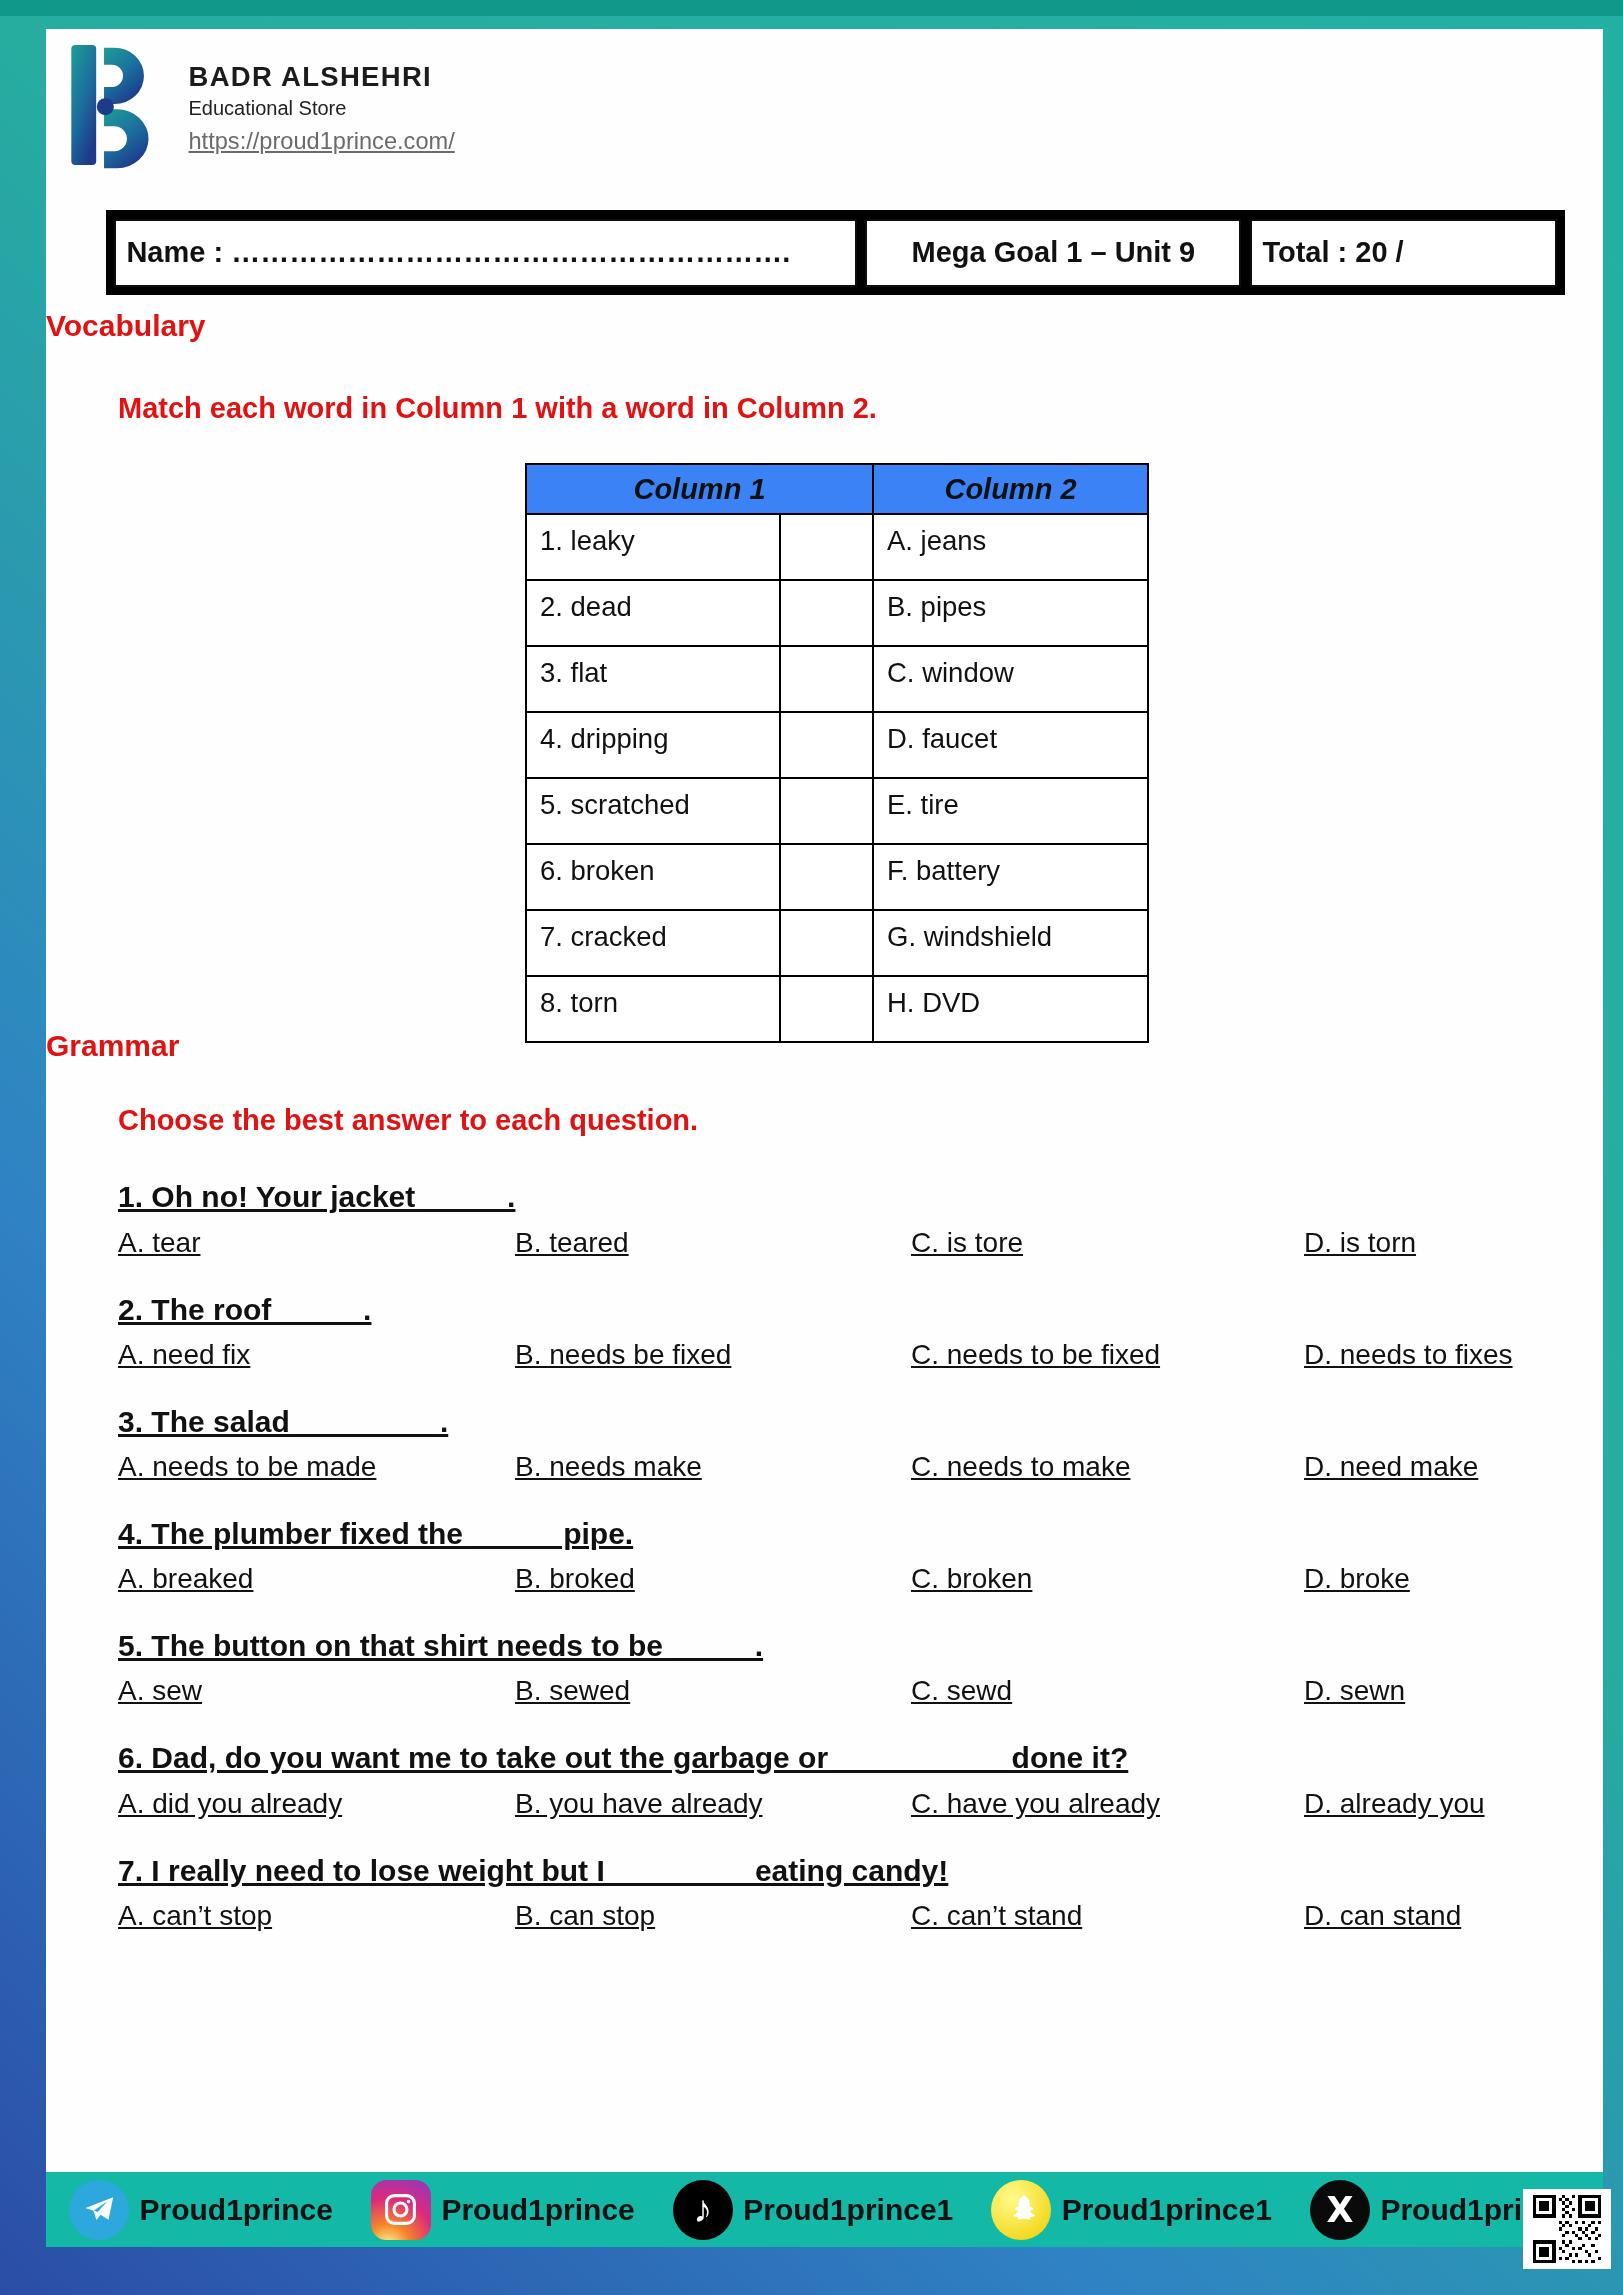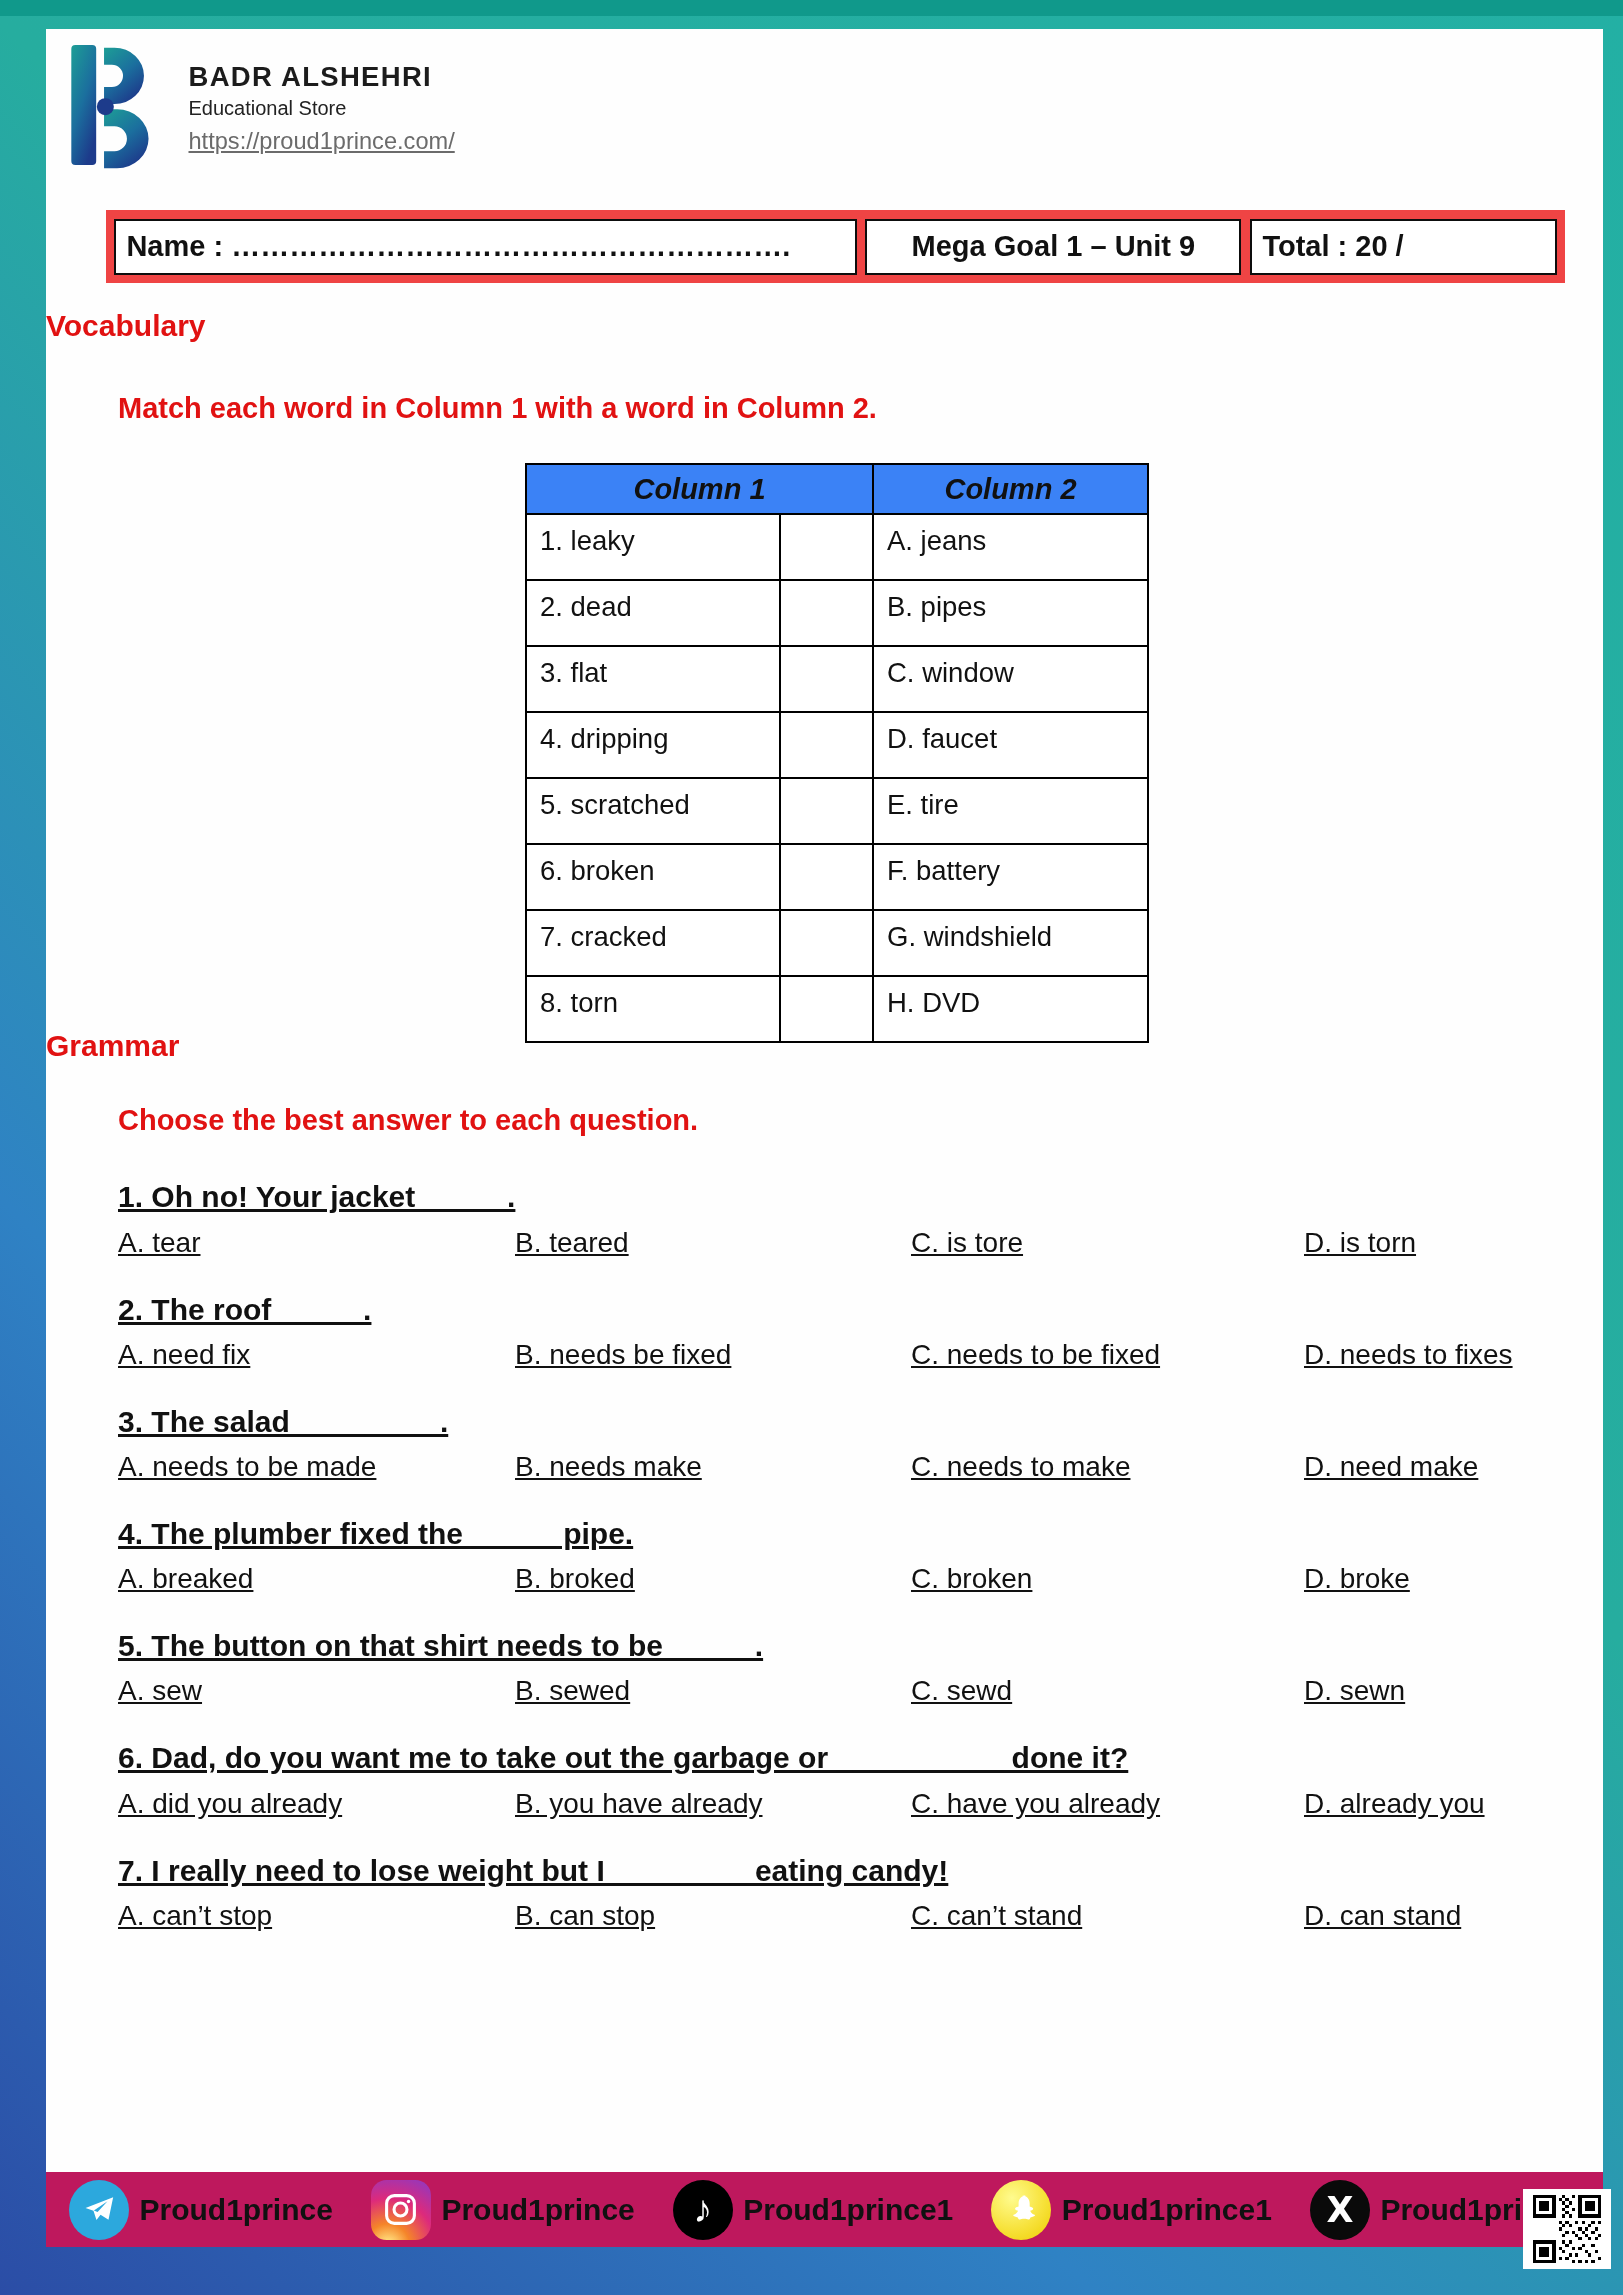--- a/index.html
+++ b/index.html
@@ -12,22 +12,22 @@
   .page{position:absolute;left:25px;top:29.4px;width:1557px;height:2218px;background:#fefefe;margin-left:21px;}
 
   
   .brand{position:absolute;left:24px;top:11.8px;display:flex;}
   .brand-text{margin-left:10.5px;}
   .brand-name{font-size:27.5px;font-weight:bold;letter-spacing:1.3px;color:#1c1c1c;margin-top:19.6px;}
   .brand-sub{font-size:20px;color:#222;margin-top:4.6px;}
   .brand-url{font-size:23.6px;color:#6b6b6b;text-decoration:underline;margin-top:7.9px;display:inline-block;}
 
   
-  .info-bar{position:absolute;left:60px;top:181px;width:1459px;height:73px;
-    background:#ef4444;box-sizing:border-box;padding:8.5px 7.9px;display:flex;gap:8.5px;}
+  .info-bar{position:absolute;left:60px;top:181px;width:1459px;height:85px;
+    background:#000000;box-sizing:border-box;padding:8.5px 7.9px;display:flex;gap:8.5px;}
   .info-cell{background:#fff;border:2px solid #0d0d0d;display:flex;align-items:center;
     font-size:29px;font-weight:bold;box-sizing:border-box;padding:0 10.5px;white-space:nowrap;overflow:hidden;}
   .cell-name{flex:0 0 743px;}
   .cell-unit{flex:0 0 376px;justify-content:center;}
   .cell-total{flex:1;}
 
   .red{color:#e11212;}
   .section-title{position:absolute;left:0;width:100%;text-align:left;font-size:30px;font-weight:bold;}
   .instruction{position:absolute;left:72px;font-size:29px;font-weight:bold;}
 
@@ -39,21 +39,21 @@
   .col-word{width:254px;} .col-blank{width:93px;} .col-match{width:275px;}
 
   
   .questions{position:absolute;left:72px;top:1149px;width:1453px;}
   .question{margin-bottom:31px;text-decoration:underline;}
   .stem{font-size:30px;font-weight:bold;line-height:37px;margin-bottom:9.2px;white-space:pre-wrap;}
   .opts{display:grid;grid-template-columns:397px 396px 393px auto;font-size:28px;line-height:35px;}
 
   
   .footer{position:absolute;left:0;bottom:0;width:100%;height:75px;display:flex;align-items:center;
-    padding-left:23px;box-sizing:border-box;gap:38px;background:#be185d;}
+    padding-left:23px;box-sizing:border-box;gap:38px;background:#14b8a6;}
   .social{display:flex;align-items:center;gap:10.5px;}
   .handle{font-size:30px;font-weight:bold;white-space:nowrap;}
   .icon{width:60px;height:60px;border-radius:50%;display:flex;align-items:center;justify-content:center;flex:0 0 auto;}
   .icon svg{display:block;}
   .icon-telegram{background:#2ca8dd;}
   .icon-instagram{border-radius:15.7px;
     background:radial-gradient(circle at 28% 110%,#ffd776 8%,#f58529 28%,#dd2a7b 60%,#9b36b7 92%);}
   .icon-tiktok{background:#000;color:#fff;font-size:38px;font-weight:bold;}
   .icon-snapchat{background:radial-gradient(circle at 35% 30%,#fffb8e 0%,#f7e23b 55%,#edcc00 100%);}
   .icon-x{background:#0a0a0a;color:#fff;font-size:35px;font-weight:bold;font-family:"DejaVu Sans",sans-serif;}

